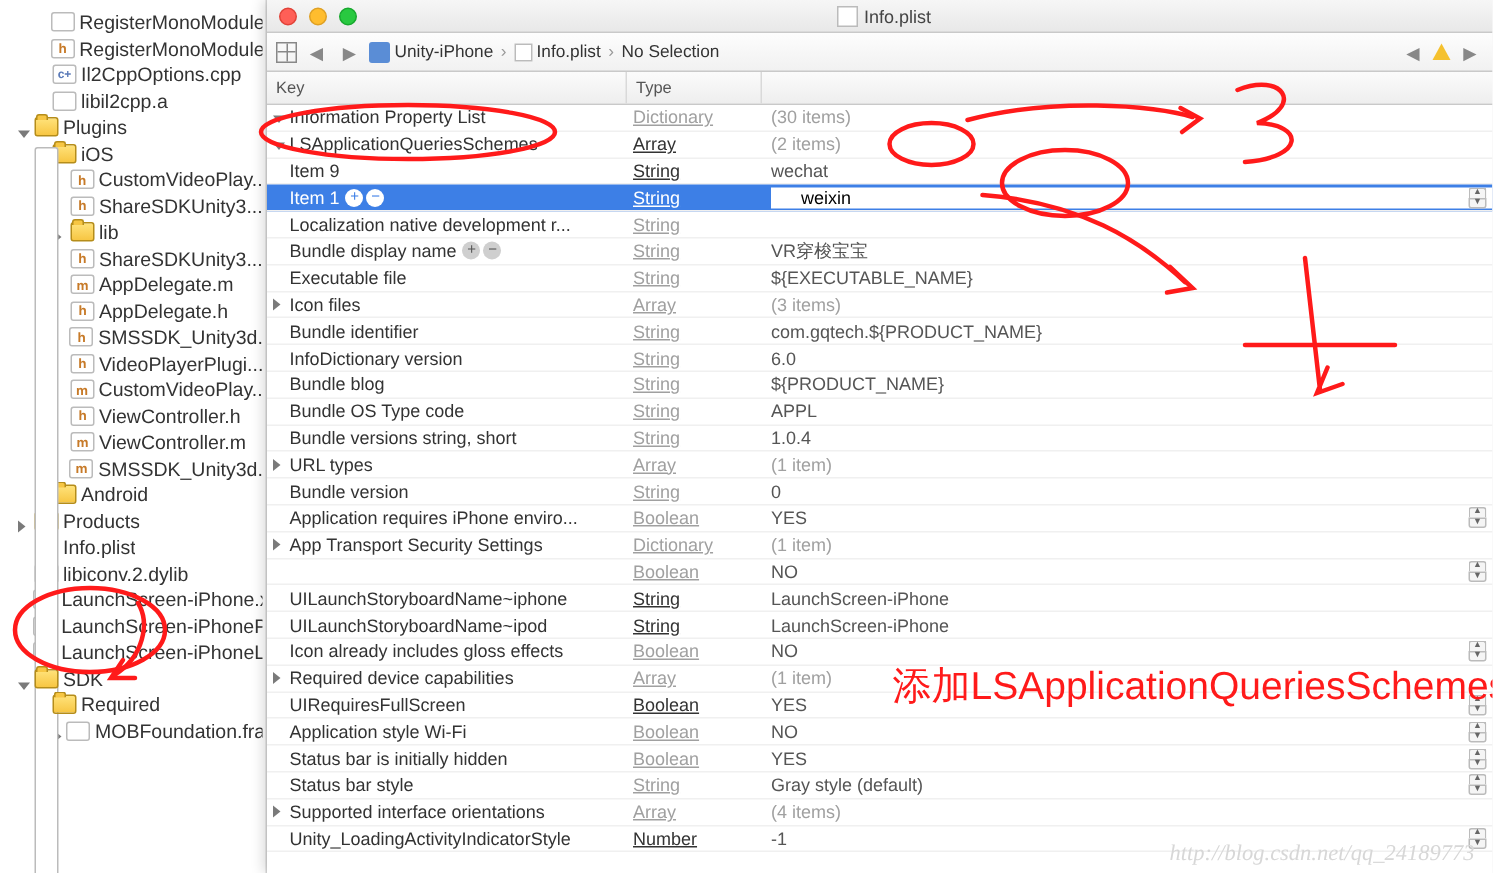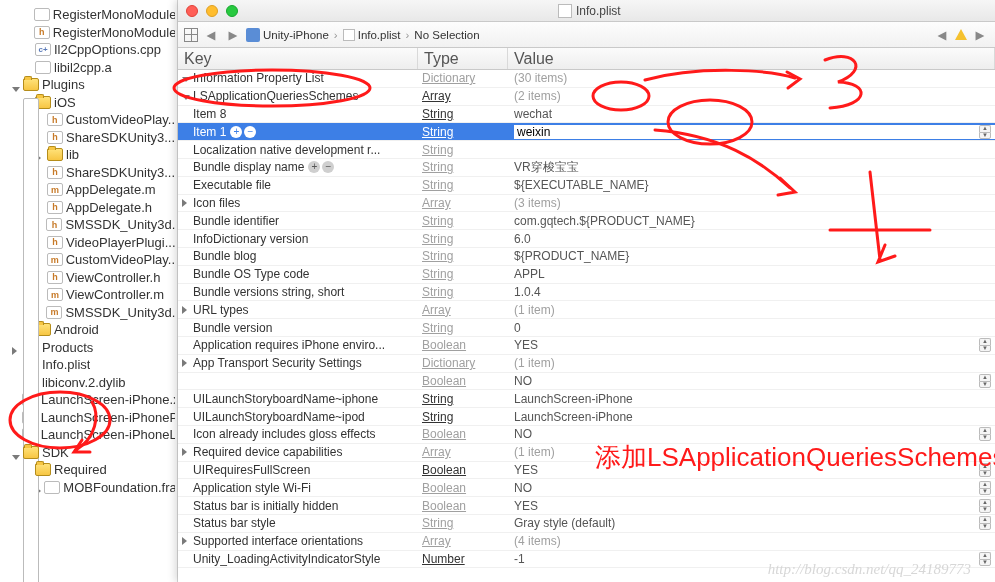--- a/index.html
+++ b/index.html
@@ -37,21 +37,21 @@
   .toolbar{height:26px;background:linear-gradient(#fdfdfd,#f1f1f1);border-bottom:1px solid #c9c9c9;display:flex;align-items:center;padding:0 6px;gap:4px;font-size:11.5px;color:#333;}
   .nav-btn{width:18px;height:18px;display:flex;align-items:center;justify-content:center;color:#888;}
   .grid-icon{width:14px;height:14px;display:inline-block;border:1px solid #888;background:linear-gradient(#888,#888) 50% 0/1px 100% no-repeat,linear-gradient(#888,#888) 0 50%/100% 1px no-repeat;}
   .crumb{display:flex;align-items:center;gap:3px;}
   .crumb .sep{color:#999;margin:0 2px;}
   .crumb .proj{width:14px;height:14px;background:#5a8dd6;border-radius:2px;}
   .right-nav{margin-left:auto;display:flex;align-items:center;gap:4px;}
   .warn-tri{width:0;height:0;border-left:6px solid transparent;border-right:6px solid transparent;border-bottom:11px solid #f5c12e;}
 
   .plist{position:relative;height:534px;background:#fff;}
-  .hdr{display:flex;height:22px;background:linear-gradient(#fbfbfb,#eeeeee);border-bottom:1px solid #c9c9c9;font-size:16px;color:#555;}
+  .hdr{display:flex;height:22px;background:linear-gradient(#fbfbfb,#eeeeee);border-bottom:1px solid #c9c9c9;font-size:11px;color:#555;}
   .hdr .col{border-right:1px solid #d9d9d9;display:flex;align-items:center;padding-left:6px;}
   .c-key{width:240px}.c-type{width:90px}.c-val{flex:1}
   .rows{height:508px;overflow:hidden;}
   .prow{display:flex;align-items:center;height:17.8px;border-bottom:1px solid #f0f0f0;font-size:12px;}
   .prow.sel{background:#3d7fe6;color:#fff;}
   .prow .k{width:240px;display:flex;align-items:center;padding-left:4px;overflow:hidden;white-space:nowrap;text-overflow:ellipsis;position:relative;}
   .prow .t{width:90px;display:flex;align-items:center;padding-left:4px;color:#a0a0a0;text-decoration:underline;}
   .prow .t.str{color:#333}
   .prow.sel .t{color:#fff}
   .prow .v{flex:1;display:flex;align-items:center;padding-left:6px;color:#555;position:relative;}
@@ -63,26 +63,26 @@
   .tri.n::before{border:none}
   .kpad1{padding-left:16px}.kpad2{padding-left:32px}
   .btns{display:inline-flex;gap:2px;margin-left:4px;vertical-align:middle;}
   .btns .b{width:12px;height:12px;border-radius:50%;background:#cfcfcf;color:#555;font-size:10px;line-height:12px;text-align:center;}
   .prow.sel .btns .b{background:#fff;color:#3d7fe6}
   .stepper{position:absolute;right:4px;width:12px;height:14px;display:flex;flex-direction:column;}
   .stepper .up,.stepper .dn{height:7px;border:1px solid #bbb;background:#f5f5f5;font-size:6px;line-height:5px;text-align:center;color:#666;}
   .stepper .up{border-bottom:none;border-radius:2px 2px 0 0}
   .stepper .dn{border-radius:0 0 2px 2px}
   .v input{border:none;background:transparent;width:100%;font:inherit;color:inherit;outline:none}
-  .prow.sel .v input{background:#fff;color:#000;padding:0 3px;}
+  .prow.sel .v input{background:#fff;color:#000;padding:0 20px;}
 
   .overlay{position:absolute;pointer-events:none;left:0;top:0;width:995px;height:582px;}
   .overlay svg{position:absolute;left:0;top:0;}
   .anno-text{position:absolute;color:#ff1a1a;font-size:26px;font-weight:400;white-space:nowrap;}
-  .watermark{position:absolute;right:24px;bottom:4px;color:#d7d7d7;font-size:15px;font-family:Georgia,serif;font-style:italic;}
+  .watermark{position:absolute;right:12px;bottom:4px;color:#d7d7d7;font-size:15px;font-family:Georgia,serif;font-style:italic;}
 </style>
 </head>
 <body>
 
 <div class="sidebar">
   <div id="tree">
       <div class="tree-row ind2">
         <span class="arrow none"></span>
         <span class="icon c"></span>
         <span class="label">RegisterMonoModules...</span>
@@ -251,21 +251,20 @@
     <div class="right-nav">
       <span class="nav-btn">◀</span>
       <span class="warn-tri"></span>
       <span class="nav-btn">▶</span>
     </div>
   </div>
   <div class="plist">
     <div class="hdr">
       <div class="col c-key">Key</div>
       <div class="col c-type">Type</div>
-      <div class="col c-val">Value</div>
     </div>
     <div class="rows" id="rows">
         <div class="prow">
           <div class="k ">
             <span class="tri d"></span>
             <span>Information Property List</span>
           </div>
           <div class="t">Dictionary</div>
           <div class="v gray">(30 items)</div>
         </div>
@@ -273,21 +272,21 @@
           <div class="k kpad1">
             <span class="tri d"></span>
             <span>LSApplicationQueriesSchemes</span>
           </div>
           <div class="t str">Array</div>
           <div class="v gray">(2 items)</div>
         </div>
         <div class="prow">
           <div class="k kpad2">
             <span class="tri n"></span>
-            <span>Item 8</span>
+            <span>Item 9</span>
           </div>
           <div class="t str">String</div>
           <div class="v">wechat</div>
         </div>
         <div class="prow sel">
           <div class="k kpad2">
             <span class="tri n"></span>
             <span>Item 1</span>
             <span class="btns">
               <span class="b">+</span>

